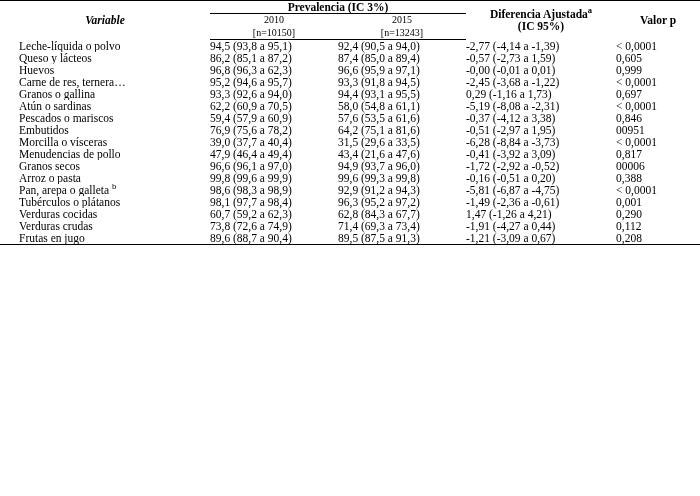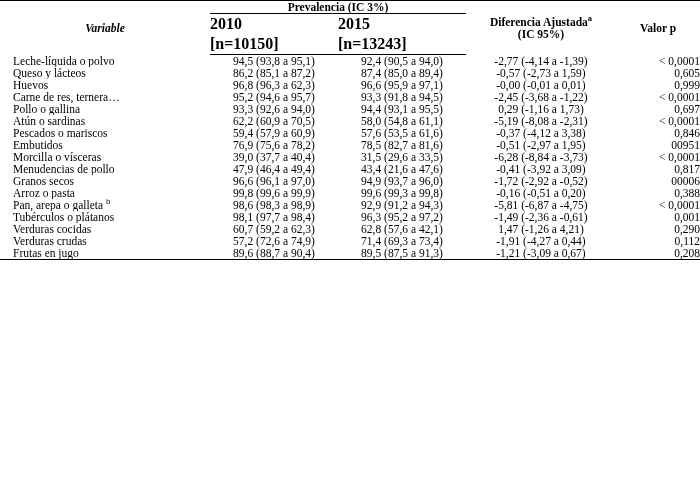--- a/index.html
+++ b/index.html
@@ -43,50 +43,50 @@
     padding: 7px 4px 5px 4px;
     font-weight: bold;
     text-align: center;
     font-size: 11.5px;
   }
   .hdr-row1 th.span-prev {
     border-bottom: 0.9px solid #000;
   }
   .hdr-row2 th {
     padding: 4px 4px 7px 4px;
-    font-weight: bold;
-    text-align: left;
-    font-size: 16px;
+    font-weight: normal;
+    text-align: center;
+    font-size: 10px;
     line-height: 1.25;
   }
   .hdr-variable {
     font-weight: bold;
     text-align: center;
     font-size: 11.5px;
     vertical-align: middle;
     font-style: italic;
   }
   .hdr-bottom-rule th { border-bottom: 1.2px solid #000; }
 
   tbody td {
     padding: 5.4px 4px;
     font-size: 11.5px;
   }
   tbody td.var-cell {
     text-align: left;
-    padding-left: 13px;
+    padding-left: 19px;
     white-space: nowrap;
     overflow: hidden;
     text-overflow: ellipsis;
   }
   tbody td.num-cell {
-    text-align: center;
+    text-align: left;
   }
   tbody td.p-cell {
-    text-align: right;
+    text-align: left;
   }
   tbody tr:last-child td { border-bottom: 1.6px solid #000; }
 
   sup.note {
     font-size: 8.5px;
     vertical-align: super;
     line-height: 0;
   }
 </style>
 </head>
@@ -145,21 +145,21 @@
           <td class="p-cell">0,999</td>
         </tr>
         <tr>
           <td class="var-cell"><span>Carne de res, ternera…</span></td>
           <td class="num-cell">95,2 (94,6 a 95,7)</td>
           <td class="num-cell">93,3 (91,8 a 94,5)</td>
           <td class="num-cell">-2,45 (-3,68 a -1,22)</td>
           <td class="p-cell">&lt; 0,0001</td>
         </tr>
         <tr>
-          <td class="var-cell"><span>Pollo o gallina</span></td>
+          <td class="var-cell"><span>Granos o gallina</span></td>
           <td class="num-cell">93,3 (92,6 a 94,0)</td>
           <td class="num-cell">94,4 (93,1 a 95,5)</td>
           <td class="num-cell">0,29 (-1,16 a 1,73)</td>
           <td class="p-cell">0,697</td>
         </tr>
         <tr>
           <td class="var-cell"><span>Atún o sardinas</span></td>
           <td class="num-cell">62,2 (60,9 a 70,5)</td>
           <td class="num-cell">58,0 (54,8 a 61,1)</td>
           <td class="num-cell">-5,19 (-8,08 a -2,31)</td>
@@ -168,21 +168,21 @@
         <tr>
           <td class="var-cell"><span>Pescados o mariscos</span></td>
           <td class="num-cell">59,4 (57,9 a 60,9)</td>
           <td class="num-cell">57,6 (53,5 a 61,6)</td>
           <td class="num-cell">-0,37 (-4,12 a 3,38)</td>
           <td class="p-cell">0,846</td>
         </tr>
         <tr>
           <td class="var-cell"><span>Embutidos</span></td>
           <td class="num-cell">76,9 (75,6 a 78,2)</td>
-          <td class="num-cell">78,5 (82,7 a 81,6)</td>
+          <td class="num-cell">64,2 (75,1 a 81,6)</td>
           <td class="num-cell">-0,51 (-2,97 a 1,95)</td>
           <td class="p-cell">00951</td>
         </tr>
         <tr>
           <td class="var-cell"><span>Morcilla o vísceras</span></td>
           <td class="num-cell">39,0 (37,7 a 40,4)</td>
           <td class="num-cell">31,5 (29,6 a 33,5)</td>
           <td class="num-cell">-6,28 (-8,84 a -3,73)</td>
           <td class="p-cell">&lt; 0,0001</td>
         </tr>
@@ -217,27 +217,27 @@
         <tr>
           <td class="var-cell"><span>Tubérculos o plátanos</span></td>
           <td class="num-cell">98,1 (97,7 a 98,4)</td>
           <td class="num-cell">96,3 (95,2 a 97,2)</td>
           <td class="num-cell">-1,49 (-2,36 a -0,61)</td>
           <td class="p-cell">0,001</td>
         </tr>
         <tr>
           <td class="var-cell"><span>Verduras cocidas</span></td>
           <td class="num-cell">60,7 (59,2 a 62,3)</td>
-          <td class="num-cell">62,8 (57,6 a 42,1)</td>
+          <td class="num-cell">62,8 (84,3 a 67,7)</td>
           <td class="num-cell">1,47 (-1,26 a 4,21)</td>
           <td class="p-cell">0,290</td>
         </tr>
         <tr>
           <td class="var-cell"><span>Verduras crudas</span></td>
-          <td class="num-cell">57,2 (72,6 a 74,9)</td>
+          <td class="num-cell">73,8 (72,6 a 74,9)</td>
           <td class="num-cell">71,4 (69,3 a 73,4)</td>
           <td class="num-cell">-1,91 (-4,27 a 0,44)</td>
           <td class="p-cell">0,112</td>
         </tr>
         <tr>
           <td class="var-cell"><span>Frutas en jugo</span></td>
           <td class="num-cell">89,6 (88,7 a 90,4)</td>
           <td class="num-cell">89,5 (87,5 a 91,3)</td>
           <td class="num-cell">-1,21 (-3,09 a 0,67)</td>
           <td class="p-cell">0,208</td>

